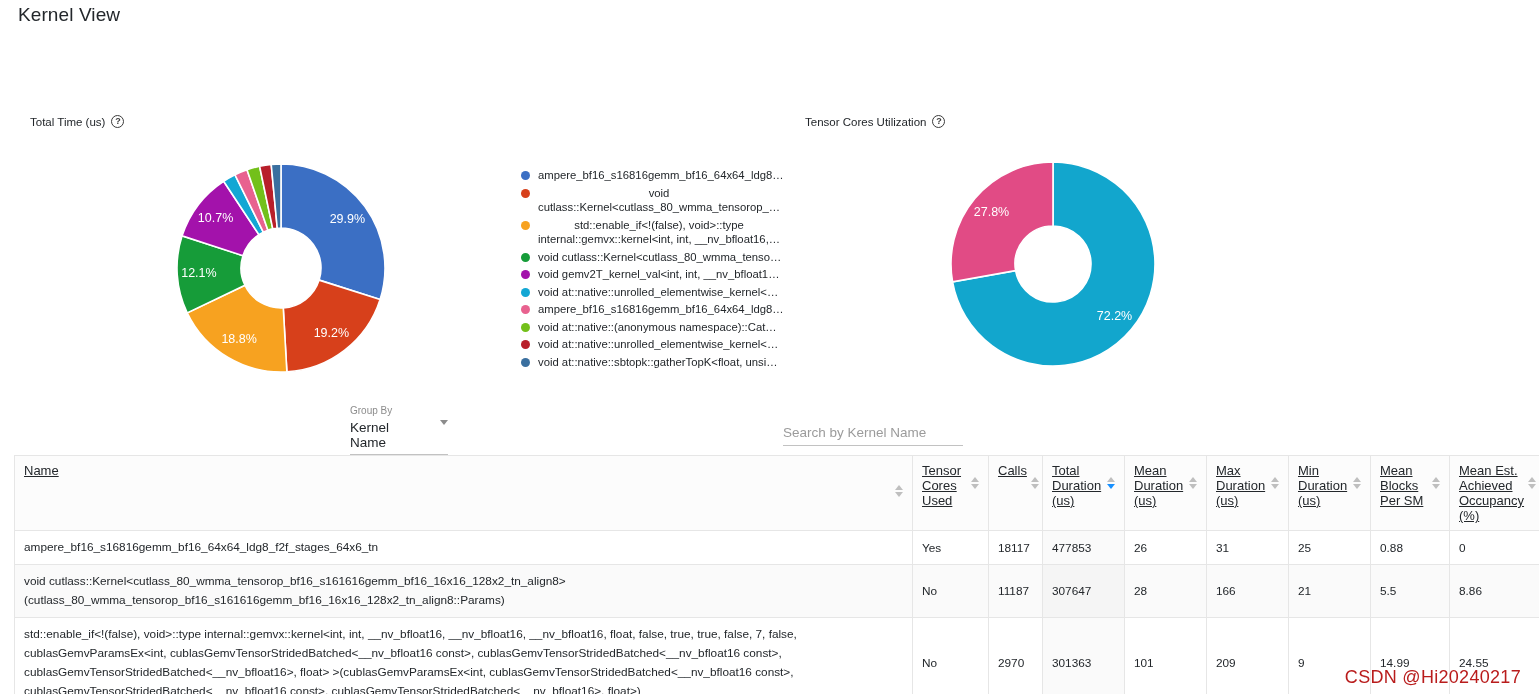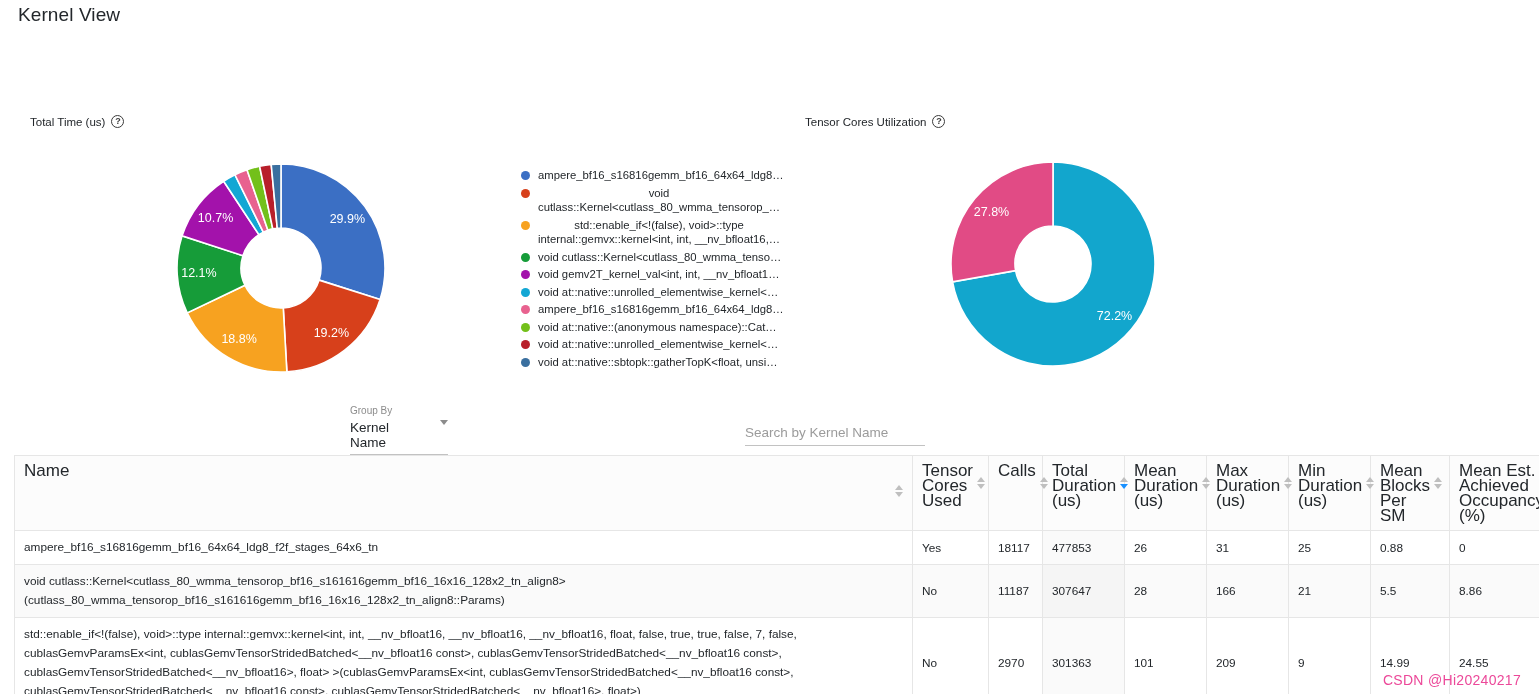--- a/index.html
+++ b/index.html
@@ -94,21 +94,21 @@
     padding-bottom: 4px; cursor: pointer; gap: 20px;
   }
   .groupby-value { font-size: 13.5px; color: #23272b; }
   .caret {
     width: 0; height: 0; margin-left: 8px;
     border-left: 4.5px solid transparent;
     border-right: 4.5px solid transparent;
     border-top: 5px solid #8c8c8c;
   }
   .search-box {
-    position: absolute; left: 745px; top: 423px; width: 180px;
+    position: absolute; left: 783px; top: 423px; width: 180px;
   }
   .search-input {
     width: 100%; border: none; border-bottom: 1px solid #c2c2c2;
     font-family: "Liberation Sans", sans-serif;
     font-size: 13.5px; color: #23272b; padding: 0 0 5px 0;
     background: transparent; outline: none;
   }
   .search-input::placeholder { color: #9b9b9b; }
 
   
@@ -120,22 +120,23 @@
     border-collapse: collapse; width: 1525px;
     table-layout: fixed; font-size: 11.8px;
   }
   table.kv th, table.kv td {
     border: 1px solid #e6e6e6;
     padding: 7px 9px; vertical-align: middle;
     text-align: left; font-weight: 400; color: #23272b;
   }
   table.kv thead th {
     background: #fcfcfc; vertical-align: top;
-    height: 72px; color: #23272b; font-size: 17px;
+    height: 72px; color: #23272b; font-size: 13px;
     line-height: 15px;
+    text-decoration: underline;
   }
   .th-inner { display: flex; align-items: flex-start; justify-content: space-between; gap: 4px; }
   .th-label { white-space: pre-line; }
   .sorter {
     display: inline-flex; flex-direction: column; gap: 2px;
     margin-top: 14px; flex: none;
   }
   .sorter .up {
     width: 0; height: 0;
     border-left: 4px solid transparent; border-right: 4px solid transparent;
@@ -148,21 +149,21 @@
   }
   .sorter.active .dn { border-top-color: #1890ff; }
   .name-col-sorter { margin-top: 22px; }
   td.name-cell { line-height: 19px; word-break: break-word; color: #23272b; }
   tr.row-alt td { background: #fafafa; }
   td.sorted-col { background: #fafafa; }
   tr.row-alt td.sorted-col { background: #f5f5f5; }
 
   .watermark {
     position: absolute; right: 18px; bottom: 6px;
-    font-size: 14px; color: #ec4899; letter-spacing: .3px;
+    font-size: 18px; color: #b91c1c; letter-spacing: .3px;
     pointer-events: none; user-select: none;
   }
 </style>
 </head>
 <body>
 
 <div class="page">
 
   <div class="page-title">Kernel View</div>
 

